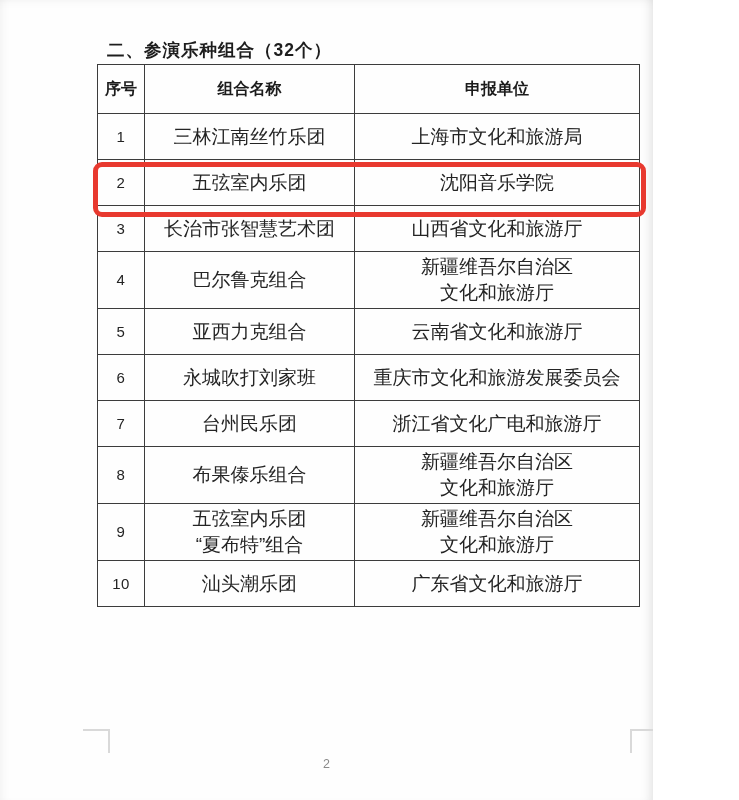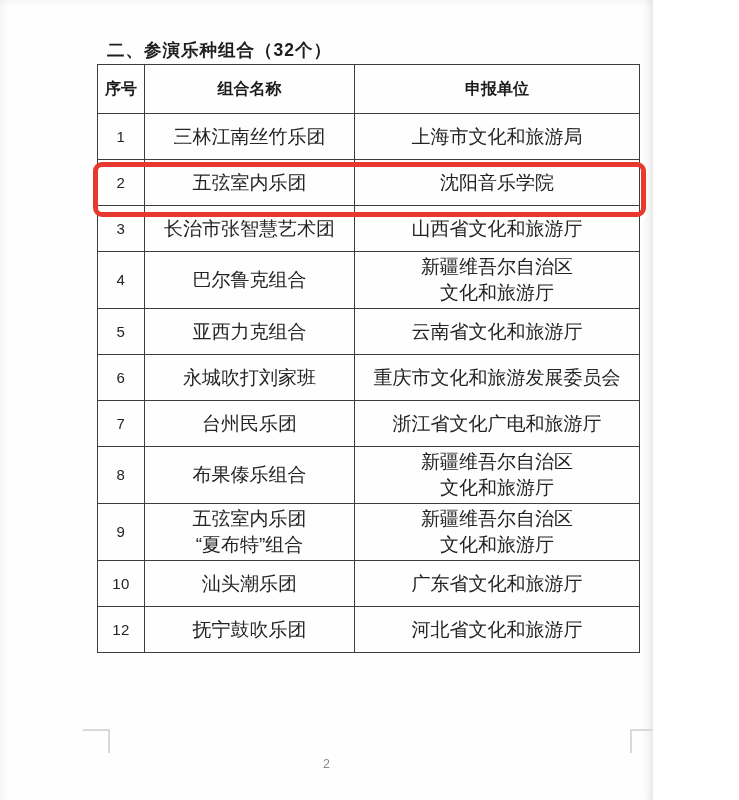--- a/index.html
+++ b/index.html
@@ -164,25 +164,20 @@
     <td class="cell-name">五弦室内乐团
 “夏布特”组合</td>
     <td class="cell-unit">新疆维吾尔自治区
 文化和旅游厅</td>
   </tr>
         <tr>
     <td class="cell-no">10</td>
     <td class="cell-name">汕头潮乐团</td>
     <td class="cell-unit">广东省文化和旅游厅</td>
   </tr>
-        <tr>
-    <td class="cell-no">12</td>
-    <td class="cell-name">抚宁鼓吹乐团</td>
-    <td class="cell-unit">河北省文化和旅游厅</td>
-  </tr>
       </tbody>
   </table>
 
   <div id="highlight-box" style="left: 92.5px; top: 161.5px; width: 553px; height: 55px; border-color: rgb(232, 57, 47);"></div>
 
   <div class="corner corner-left"></div>
   <div class="corner corner-right"></div>
 
   <div class="page-number">2</div>
 

